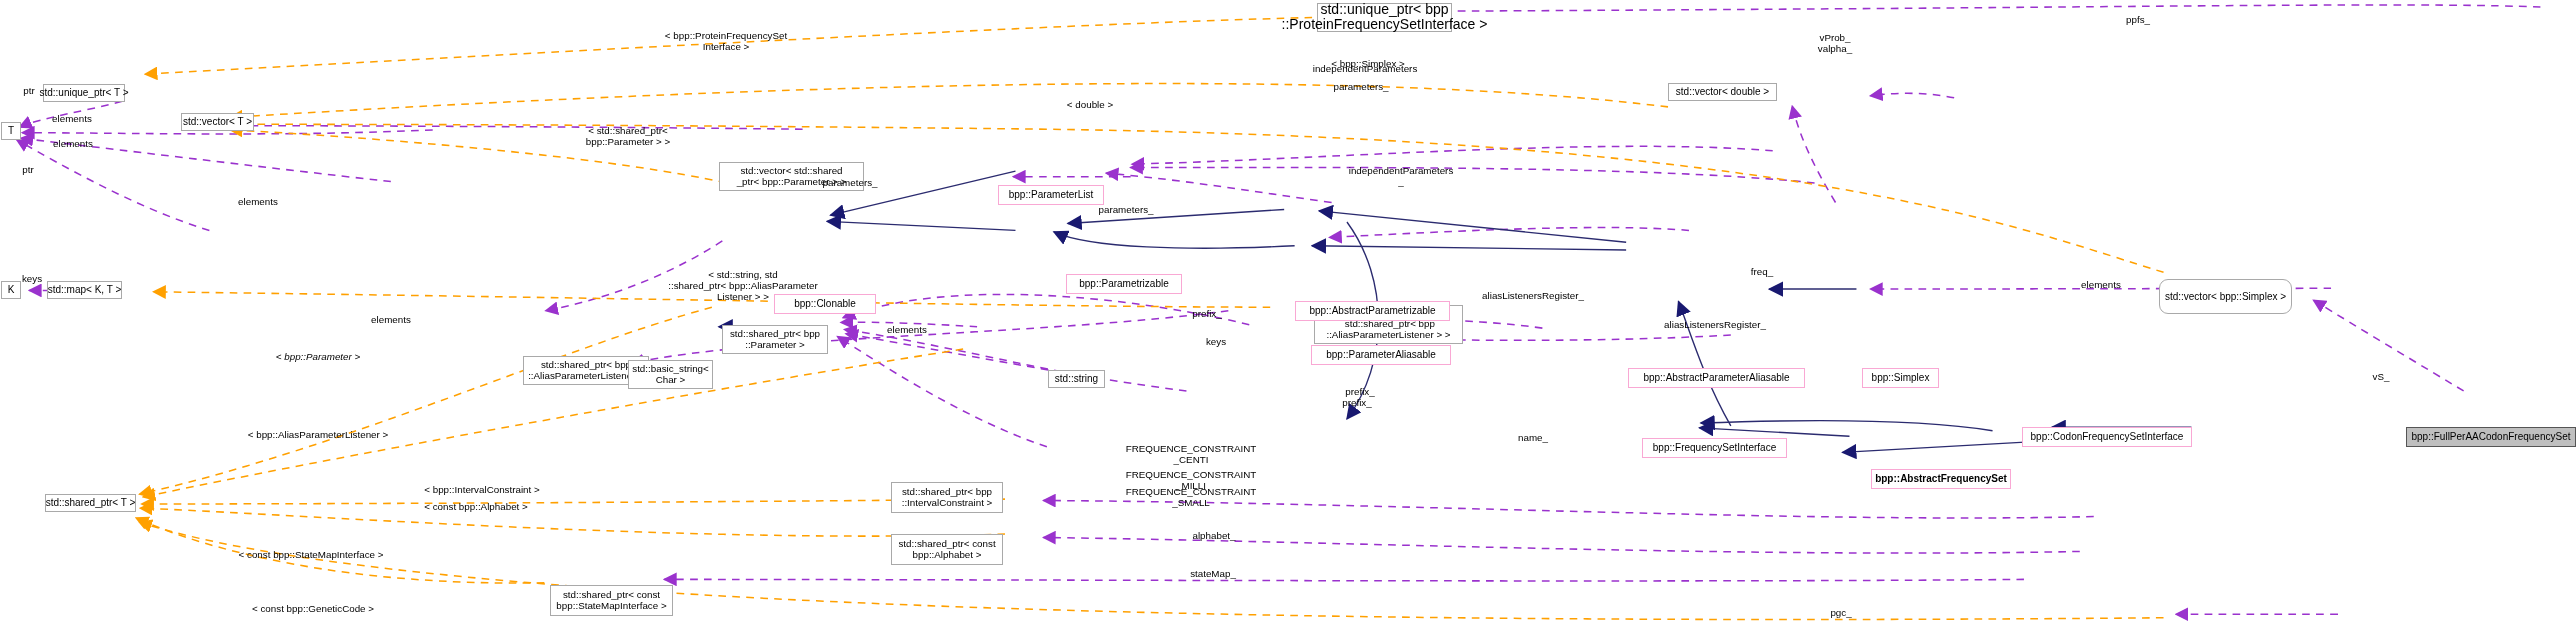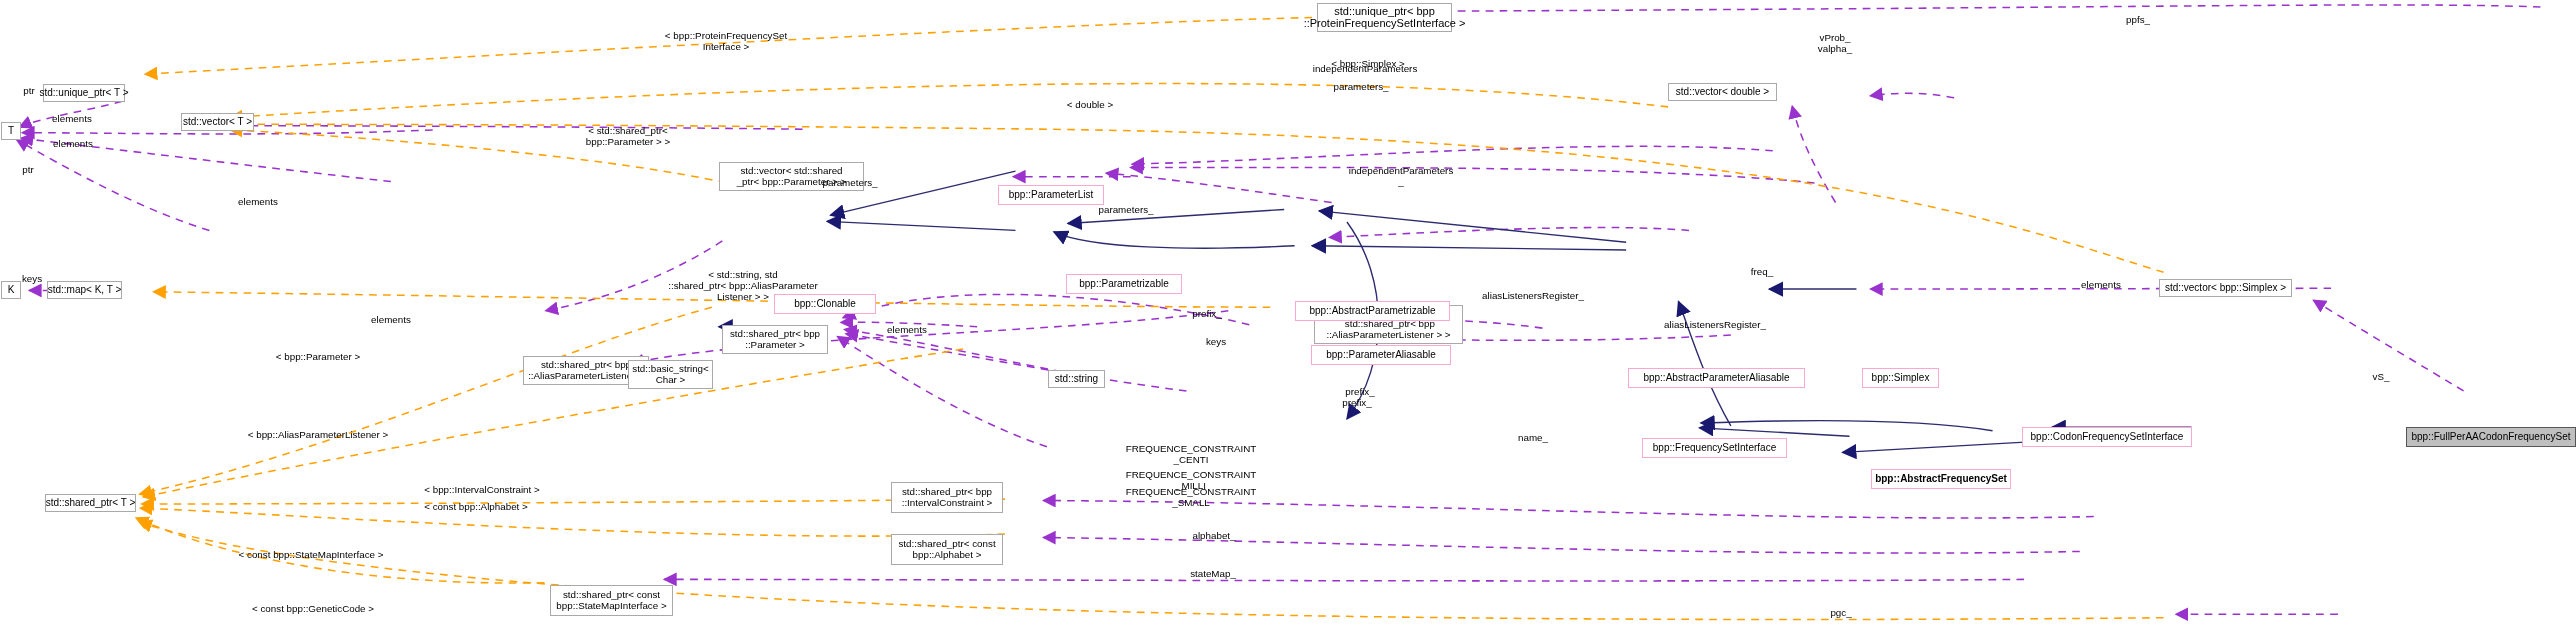--- a/index.html
+++ b/index.html
@@ -139,26 +139,26 @@
     </g>
   </svg>
 
   <div class="node tpl" style="left:1.4px;top:122px;width:19.5px;height:18px;"><span>T</span></div>
   <div class="node tpl" style="left:1.4px;top:281px;width:19.5px;height:18px;"><span>K</span></div>
   <div class="node tpl" style="left:43px;top:84px;width:82px;height:18px;"><span>std::unique_ptr&lt; T &gt;</span></div>
   <div class="node tpl" style="left:181px;top:113px;width:73px;height:18px;"><span>std::vector&lt; T &gt;</span></div>
   <div class="node tpl" style="left:47px;top:281px;width:75px;height:18px;"><span>std::map&lt; K, T &gt;</span></div>
   <div class="node tpl" style="left:45px;top:494px;width:91px;height:18px;"><span>std::shared_ptr&lt; T &gt;</span></div>
 
-  <div class="node tpl" style="left:1317px;top:2.8px;width:135px;height:29px;font-size:11px;"><span>std::unique_ptr&lt; bpp
+  <div class="node tpl" style="left:1317px;top:2.8px;width:135px;height:29px;font-size:14px;"><span>std::unique_ptr&lt; bpp
 ::ProteinFrequencySetInterface &gt;</span></div>
   <div class="node tpl" style="left:719px;top:162px;width:145px;height:29px;font-size:9.8px;"><span>std::vector&lt; std::shared
 _ptr&lt; bpp::Parameter &gt; &gt;</span></div>
   <div class="node tpl" style="left:1668px;top:83px;width:109px;height:18px;"><span>std::vector&lt; double &gt;</span></div>
-  <div class="node tpl" style="left:2159px;top:279px;width:133px;height:18px;"><span>std::vector&lt; bpp::Simplex &gt;</span></div>
+  <div class="node tpl" style="left:2159px;top:279px;width:133px;height:35px;border-radius:9px;"><span>std::vector&lt; bpp::Simplex &gt;</span></div>
 
   <div class="node tpl" style="left:722px;top:325px;width:106px;height:29px;font-size:9.8px;"><span>std::shared_ptr&lt; bpp
 ::Parameter &gt;</span></div>
   <div class="node tpl" style="left:523px;top:356px;width:126px;height:29px;font-size:9.8px;"><span>std::shared_ptr&lt; bpp
 ::AliasParameterListener &gt;</span></div>
   <div class="node tpl" style="left:1314px;top:305px;width:149px;height:39px;font-size:9.8px;"><span>std::map&lt; std::string,
  std::shared_ptr&lt; bpp
 ::AliasParameterListener &gt; &gt;</span></div>
   <div class="node tpl" style="left:628px;top:360px;width:85px;height:29px;font-size:9.8px;"><span>std::basic_string&lt;
 Char &gt;</span></div>
@@ -196,21 +196,21 @@
 
   <div class="elabel tmpl" style="left:726px;top:9.8px;margin-top:32px;">&lt; bpp::ProteinFrequencySet
 Interface &gt;</div>
   <div class="elabel tmpl" style="left:1368px;top:64px;">&lt; bpp::Simplex &gt;</div>
   <div class="elabel tmpl" style="left:1090px;top:105px;">&lt; double &gt;</div>
   <div class="elabel tmpl" style="left:628px;top:137px;">&lt; std::shared_ptr&lt;
 bpp::Parameter &gt; &gt;</div>
   <div class="elabel tmpl" style="left:743px;top:286px;">&lt; std::string, std
 ::shared_ptr&lt; bpp::AliasParameter
 Listener &gt; &gt;</div>
-  <div class="elabel tmpl" style="left:318px;top:357px;">&lt; bpp::Parameter &gt;</div>
+  <div class="elabel tmpl" style="left:318px;top:357px;font-style:italic;">&lt; bpp::Parameter &gt;</div>
   <div class="elabel tmpl" style="left:318px;top:435px;">&lt; bpp::AliasParameterListener &gt;</div>
   <div class="elabel tmpl" style="left:482px;top:490px;">&lt; bpp::IntervalConstraint &gt;</div>
   <div class="elabel tmpl" style="left:476px;top:507px;">&lt; const bpp::Alphabet &gt;</div>
   <div class="elabel tmpl" style="left:311px;top:555px;">&lt; const bpp::StateMapInterface &gt;</div>
   <div class="elabel tmpl" style="left:313px;top:609px;">&lt; const bpp::GeneticCode &gt;</div>
 
   <div class="elabel" style="left:2138px;top:19.5px;">ppfs_</div>
   <div class="elabel" style="left:1835px;top:44px;">vProb_
 valpha_</div>
   <div class="elabel" style="left:1365px;top:69px;">independentParameters</div>

